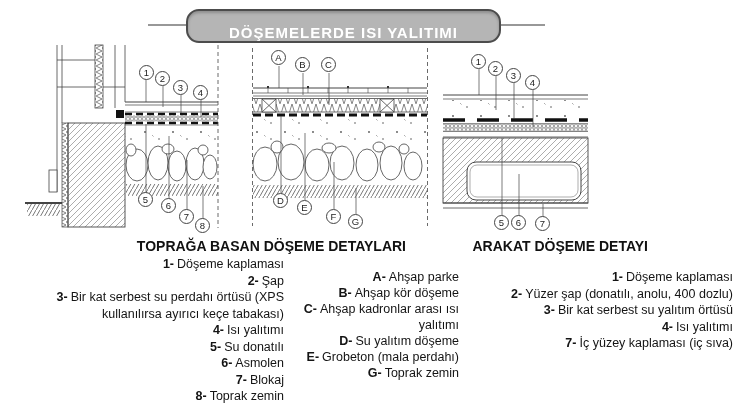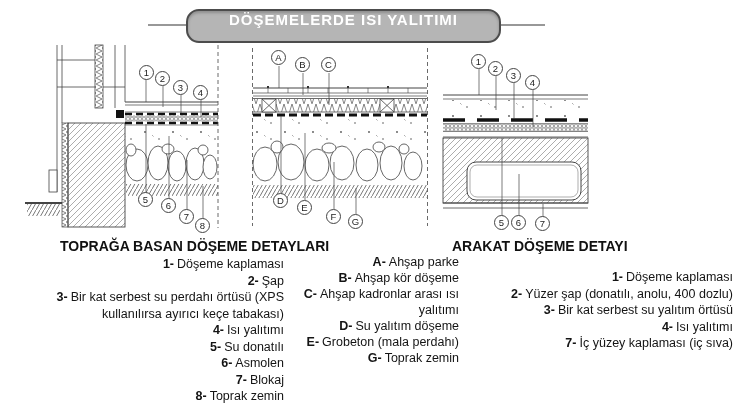--- a/index.html
+++ b/index.html
@@ -2,36 +2,36 @@
 <html><head>
 <meta charset="utf-8">
 <style>
   html,body{margin:0;padding:0;background:#ffffff;}
   #page{position:relative;width:736px;height:419px;background:#ffffff;overflow:hidden;
         font-family:"Liberation Sans","DejaVu Sans",sans-serif;color:#141414;}
   
   #banner{position:absolute;left:186px;top:9px;width:311px;height:30px;
           background:#b5b5b5;border:2px solid #4c4c4c;border-radius:13px;
           box-shadow:inset 0 2px 3px rgba(0,0,0,.22);
-          display:flex;align-items:flex-start;justify-content:center;}
+          display:flex;align-items:flex-end;justify-content:center;}
   #banner .t{color:#ffffff;font-weight:bold;font-size:15px;letter-spacing:1px;}
   
   #canvas{position:absolute;left:0;top:0;width:736px;height:419px;}
   
   .co{position:absolute;width:15px;height:15px;border:1px solid #444;border-radius:50%;
       background:#fff;box-sizing:border-box;font-size:9.5px;line-height:13px;
       text-align:center;color:#222;}
   
-  .h{position:absolute;font-weight:bold;font-size:14px;color:#111;text-align:left;}
+  .h{position:absolute;font-weight:bold;font-size:14px;color:#111;text-align:right;}
   #h-left{left:60px;top:238px;width:346px;}
   #h-right{left:452px;top:238px;width:196px;}
   
   .legend{position:absolute;font-size:12.5px;line-height:16.5px;color:#141414;text-align:right;}
   #leg-left{left:6px;top:256px;width:278px;}
-  #leg-mid{left:291px;top:254px;width:168px;line-height:16px;}
+  #leg-mid{left:291px;top:269px;width:168px;line-height:16px;}
   #leg-right{left:461px;top:269px;width:272px;}
   .it .k{font-weight:bold;margin-right:3px;}
 </style>
 </head>
 <body>
 
 <div id="page">
 
   <svg id="canvas" viewBox="0 0 736 419" xmlns="http://www.w3.org/2000/svg">
     <defs>

